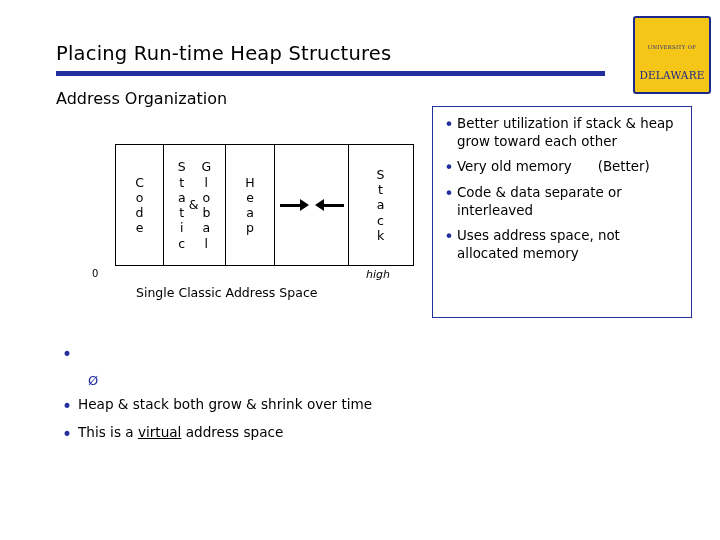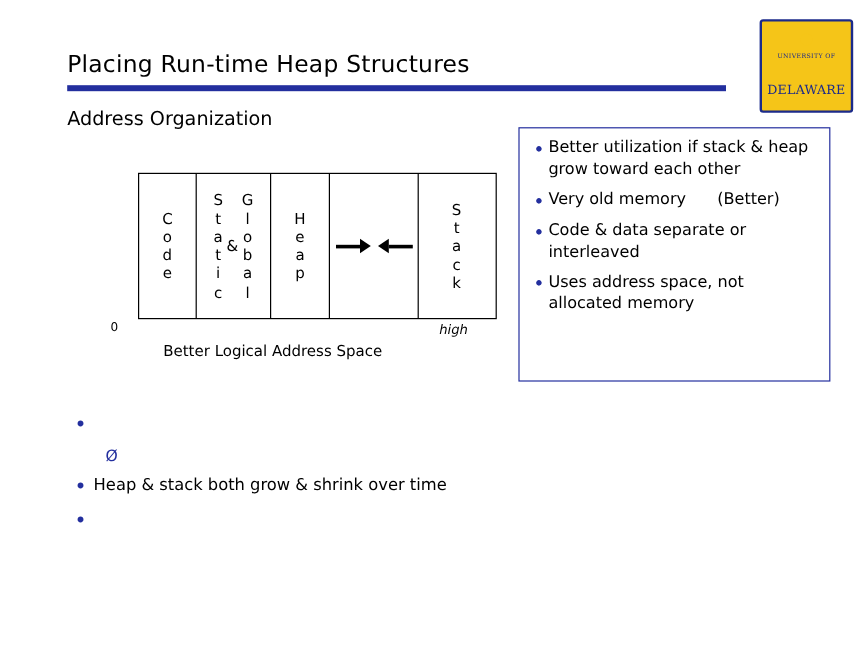--- a/index.html
+++ b/index.html
@@ -367,21 +367,21 @@
       <span>t</span>
       <span>a</span>
       <span>c</span>
       <span>k</span>
     </div>
   </div>
 </div>
 
 <div class="label-zero">0</div>
 <div class="label-high">high</div>
-<div class="label-space">Better Logical Address Space</div>
+<div class="label-space">Single Classic Address Space</div>
 
 <div class="callout">
   <div class="co-item">
     <div class="co-bullet">•</div>
     <div class="co-text">Better utilization if stack &amp; heap grow toward each other</div>
   </div>
   <div class="co-item">
     <div class="co-bullet">•</div>
     <div class="co-text">
       <span>Very old memory</span><span class="knuth">(Better)</span>
@@ -403,14 +403,17 @@
   </div>
   <div class="b-sub">
     <div class="b-sub-bullet">Ø</div>
   </div>
   <div class="b-item">
     <div class="b-bullet">•</div>
     <div class="b-text">Heap &amp; stack both grow &amp; shrink over time</div>
   </div>
   <div class="b-item">
     <div class="b-bullet">•</div>
+    <div class="b-text">
+      <span>This is a </span><span class="underline">virtual</span><span> address space</span>
+    </div>
   </div>
 </div>
 
 </body></html>

